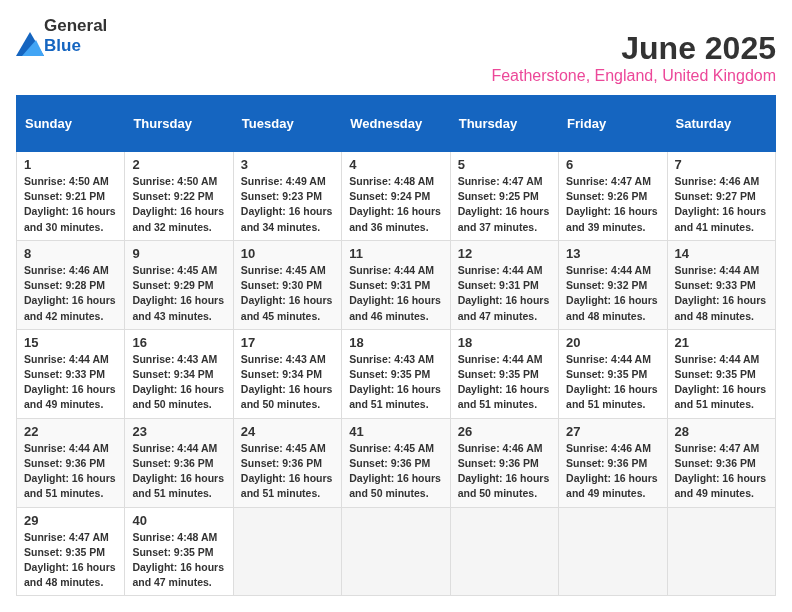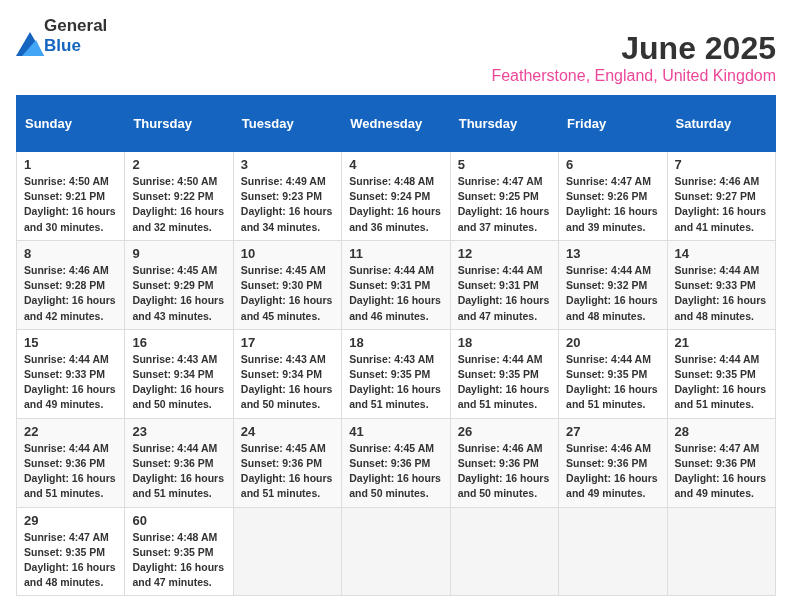--- a/index.html
+++ b/index.html
@@ -290,21 +290,21 @@
         </td>
       </tr>
       <tr>
         <td>
           <span class="day-number">29</span>
           <div class="day-info" style="white-space: pre-line;">Sunrise: 4:47 AM
 Sunset: 9:35 PM
 Daylight: 16 hours and 48 minutes.</div>
         </td>
         <td>
-          <span class="day-number">60</span>
+          <span class="day-number">40</span>
           <div class="day-info" style="white-space: pre-line;">Sunrise: 4:48 AM
 Sunset: 9:35 PM
 Daylight: 16 hours and 47 minutes.</div>
         </td>
         <td class="empty-cell"></td>
         <td class="empty-cell"></td>
         <td class="empty-cell"></td>
         <td class="empty-cell"></td>
         <td class="empty-cell"></td>
       </tr>

